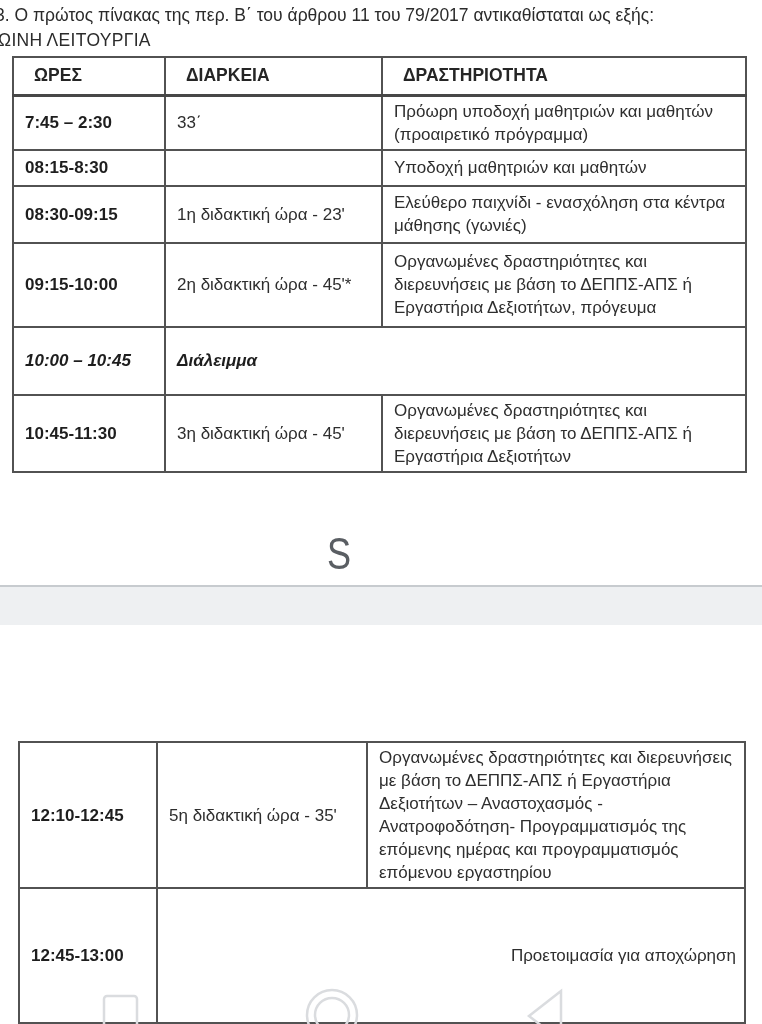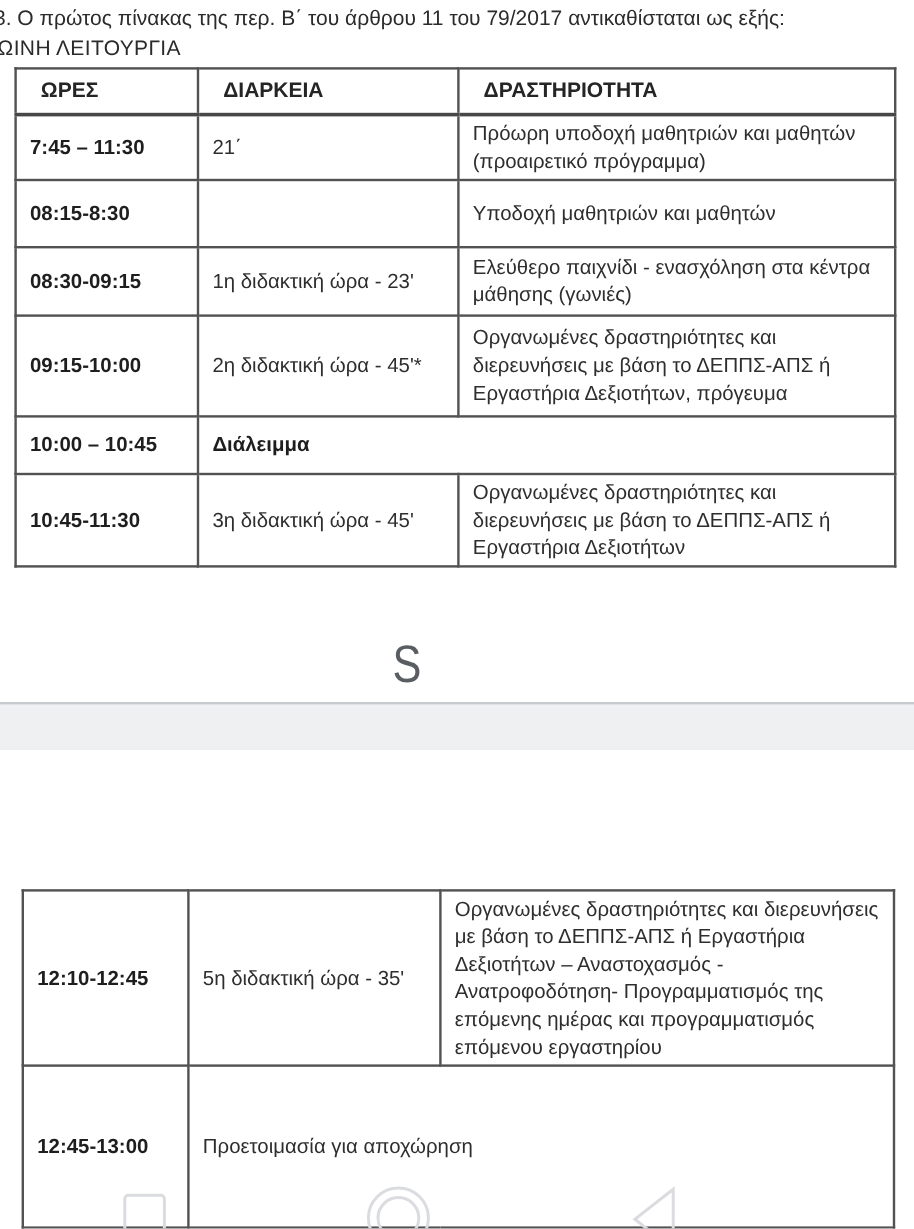--- a/index.html
+++ b/index.html
@@ -11,32 +11,32 @@
   .intro{position:absolute;top:3px;left:-5px;font-size:17.5px;line-height:24px;white-space:nowrap;color:#2b2b2b;}
   .section{position:absolute;top:30px;left:-2px;font-size:17.5px;letter-spacing:.3px;color:#2b2b2b;}
 
   table{position:absolute;border-collapse:collapse;table-layout:fixed;background:#fff;}
   td,th{
     border:2px solid #525252;vertical-align:middle;
     padding:3px 8px 3px 11px;font-size:17px;line-height:23px;color:#2e2e2e;
   }
   th{text-align:left;font-weight:700;font-size:17.5px;color:#252525;}
   .bold{font-weight:700;color:#1e1e1e;}
-  .center{text-align:left;}
+  .center{text-align:right;}
 
   #t1{top:56px;left:12px;width:735px;}
   #t1 th:nth-child(1){width:122px;}
   #t1 th:nth-child(2){width:187px;}
   #t1 thead tr{height:38px;}
   #t1 thead th{border-bottom:3px solid #474747;padding-left:20px;}
   #t1 tbody tr:nth-child(1){height:54px;}
-  #t1 tbody tr:nth-child(2){height:56px;padding-left:28px;}
+  #t1 tbody tr:nth-child(2){height:36px;padding-left:28px;}
   #t1 tbody tr:nth-child(3){height:57px;padding-left:48px;}
   #t1 tbody tr:nth-child(4){height:84px;}
-  #t1 tbody tr:nth-child(5){height:48px;}
+  #t1 tbody tr:nth-child(5){height:68px;font-style:italic;}
   #t1 tbody tr:nth-child(6){height:56px;}
 
   #t2{top:741px;left:18px;width:728px;}
   #t2 tbody tr:first-child td:nth-child(1){width:117px;}
   #t2 tbody tr:first-child td:nth-child(2){width:189px;}
   #t2 tbody tr:nth-child(1){height:64px;}
   #t2 tbody tr:nth-child(2){height:135px;}
   #t2 tbody tr:nth-child(3){height:28px;}
   #t2 tbody tr:nth-child(4){height:40px;}
 
@@ -62,22 +62,22 @@
   <table id="t1">
       <thead>
         <tr>
           <th>ΩΡΕΣ</th>
           <th>ΔΙΑΡΚΕΙΑ</th>
           <th>ΔΡΑΣΤΗΡΙΟΤΗΤΑ</th>
         </tr>
       </thead>
       <tbody>
         <tr>
-          <td class="bold">7:45 – 11:30</td>
-          <td>21΄</td>
+          <td class="bold">7:45 – 2:30</td>
+          <td>33΄</td>
           <td>Πρόωρη υποδοχή μαθητριών και μαθητών (προαιρετικό πρόγραμμα)</td>
         </tr>
         <tr>
           <td class="bold">08:15-8:30</td>
           <td></td>
           <td>Υποδοχή μαθητριών και μαθητών</td>
         </tr>
         <tr>
           <td class="bold">08:30-09:15</td>
           <td>1η διδακτική ώρα - 23'</td>

